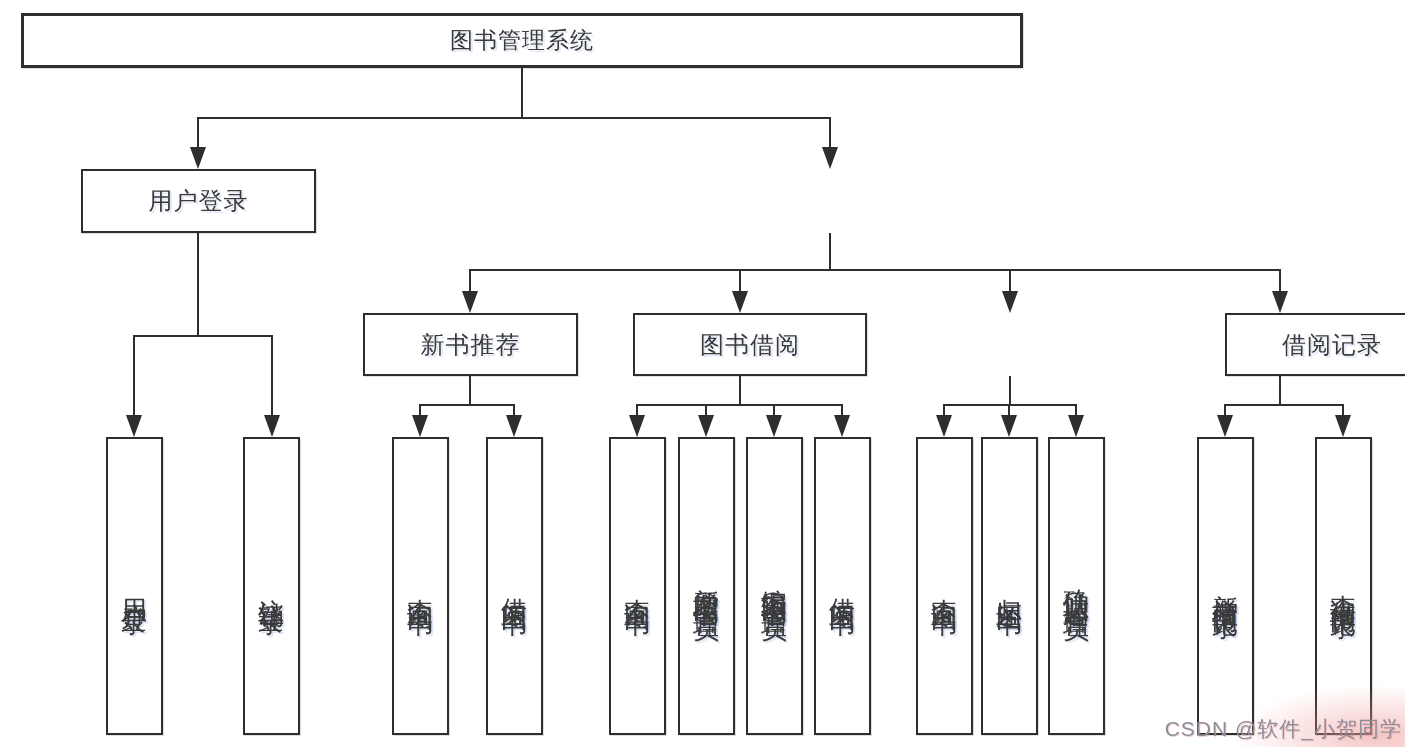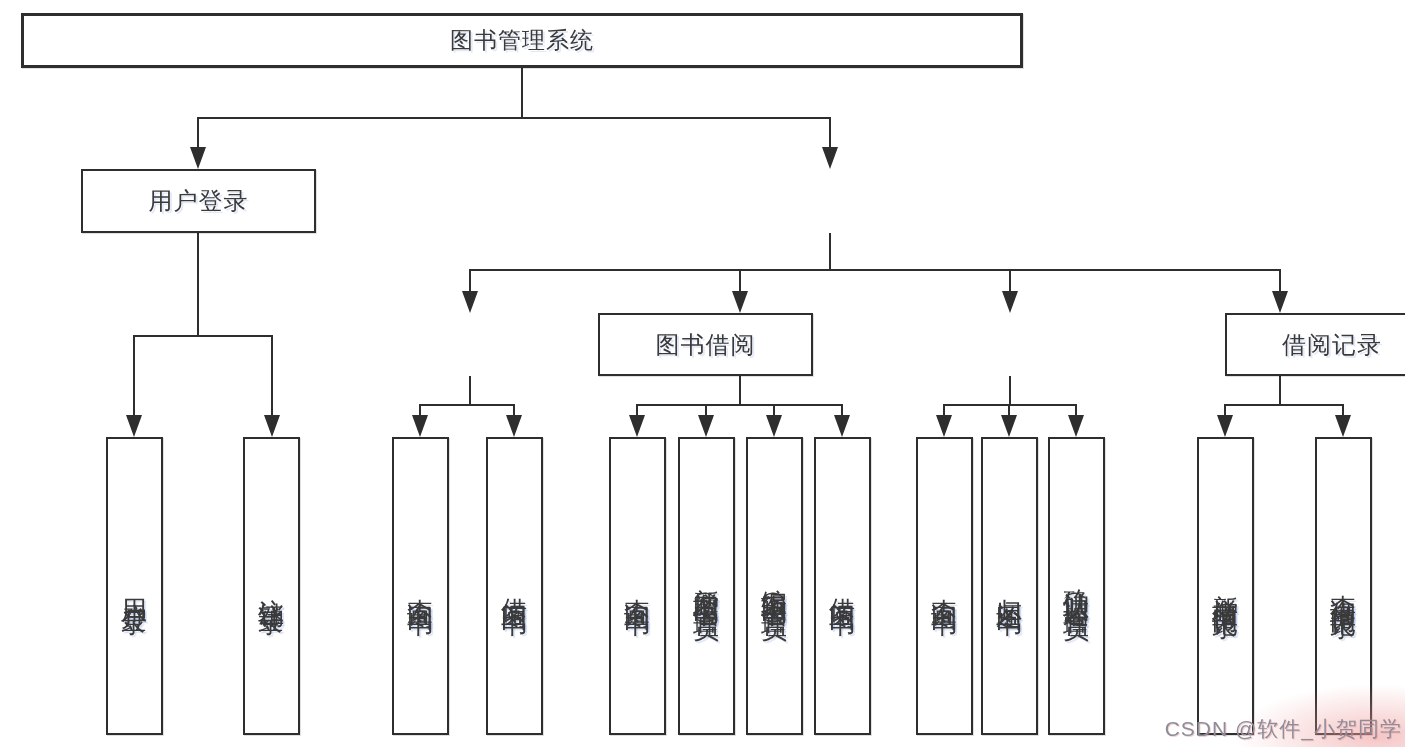--- a/index.html
+++ b/index.html
@@ -109,21 +109,24 @@
   <i class="ar" style="left:1335px;top:415px"></i>
 
   <div class="box h root" style="left:21px;top:13px;width:1002px;height:55px">
     <span>图书管理系统</span>
   </div>
 
   <div class="box h" style="left:81px;top:169px;width:235px;height:64px">
     <span>用户登录</span>
   </div>
 
-  <div class="box h" style="left:598px;top:313px;width:215px;height:63px">
+  <div class="box h" style="left:363px;top:313px;width:215px;height:63px">
+    <span>新书推荐</span>
+  </div>
+  <div class="box h" style="left:633px;top:313px;width:234px;height:63px">
     <span>图书借阅</span>
   </div>
   <div class="box h" style="left:1225px;top:313px;width:214px;height:63px">
     <span>借阅记录</span>
   </div>
 
   <div class="box v" style="left:106px;top:437px;width:57px;height:298px">
     <span>用户登录</span>
   </div>
   <div class="box v" style="left:243px;top:437px;width:57px;height:298px">

